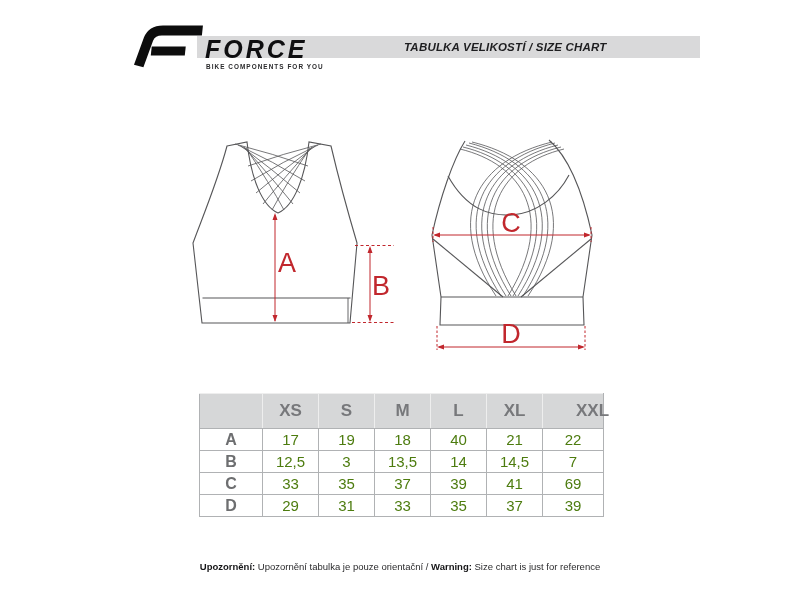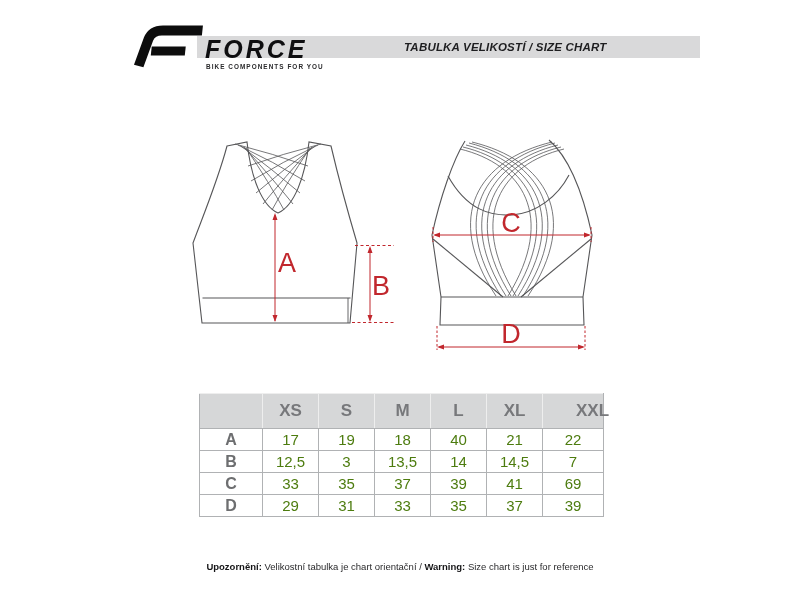--- a/index.html
+++ b/index.html
@@ -185,19 +185,19 @@
         <td>33</td>
         <td>35</td>
         <td>37</td>
         <td>39</td>
       </tr>
     </tbody>
   </table>
 
   <div class="footer-note">
     <b>Upozornění:</b>
-    <span>Velikostní tabulka je chart orientační</span>
+    <span>Upozornění tabulka je pouze orientační</span>
     <span>/</span>
     <b>Warning:</b>
     <span>Size chart is just for reference</span>
   </div>
 
 </div>
 
 </body></html>

